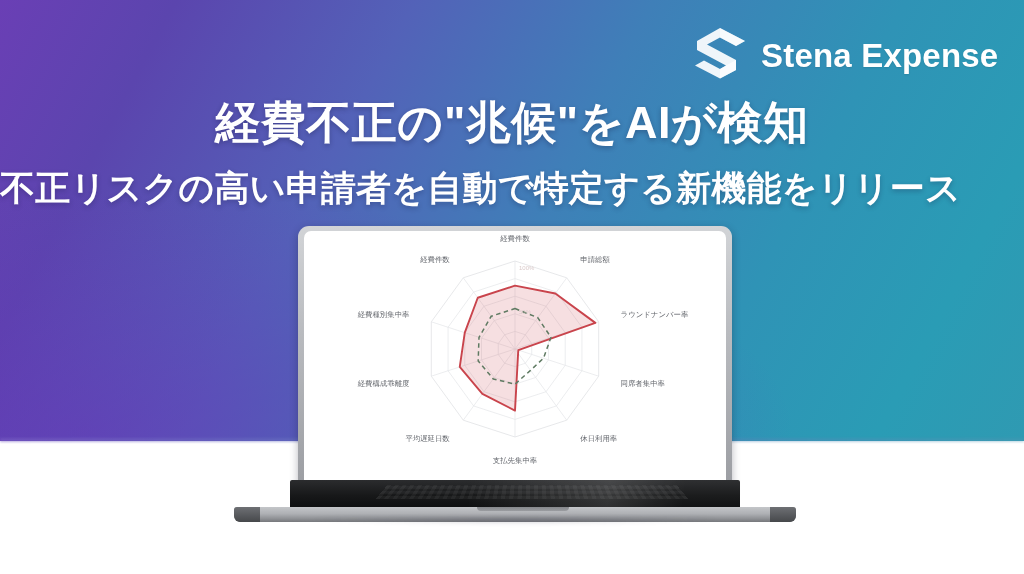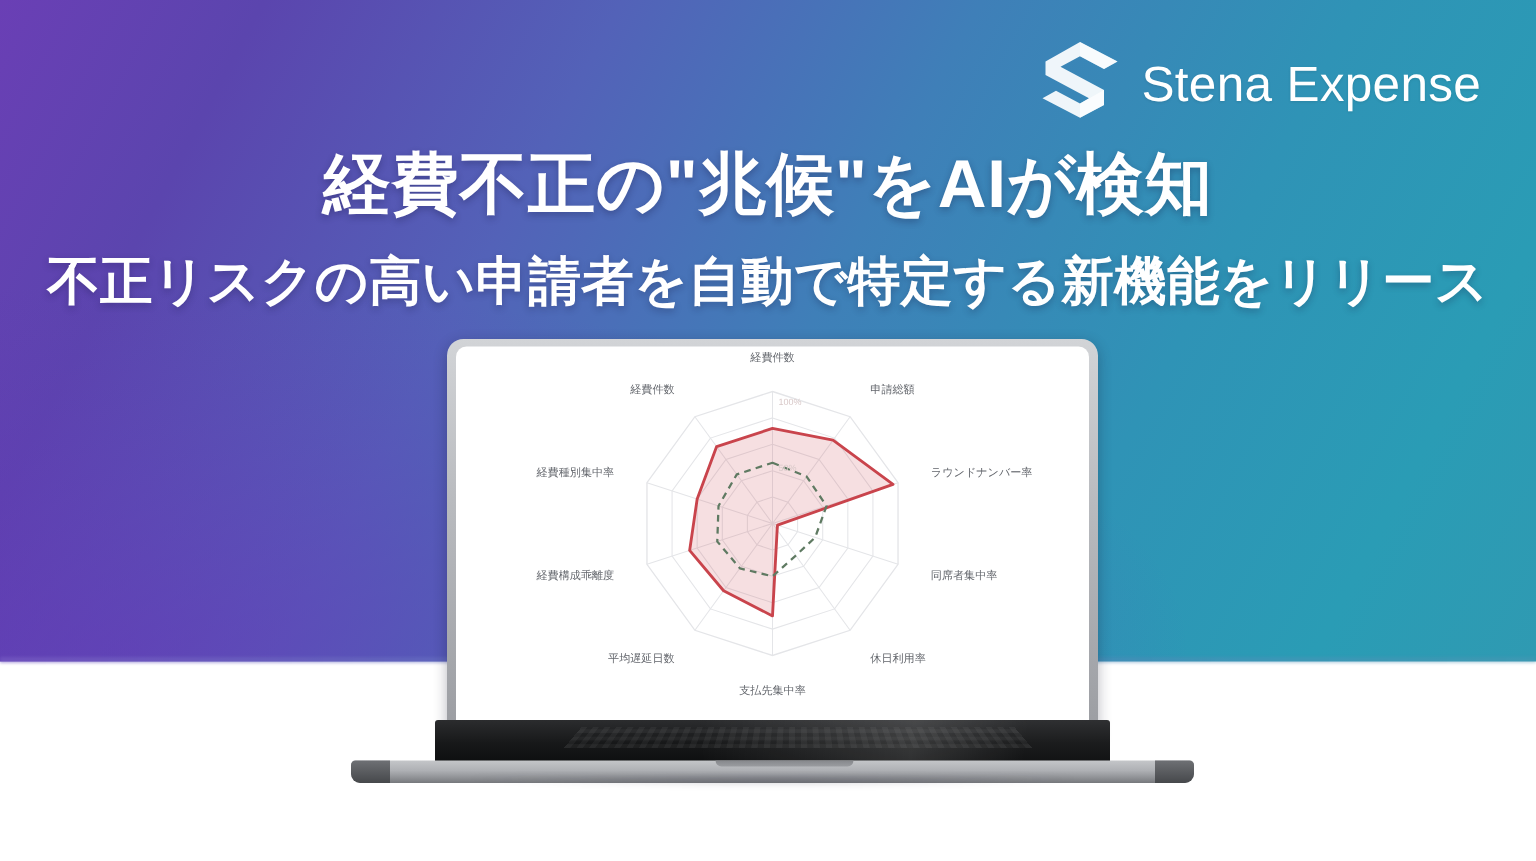--- a/index.html
+++ b/index.html
@@ -31,34 +31,34 @@
   .banner-edge{
     position:absolute;left:0;top:438px;width:1024px;height:4px;
     background:linear-gradient(90deg,rgba(122,96,196,.55),rgba(90,130,190,.45),rgba(80,150,180,.4));
     filter:blur(1px);
   }
 
   
   .logo{position:absolute;left:692px;top:26px;display:flex;align-items:center;gap:13px;}
   .logo-mark{width:56px;height:58px;display:block;}
   .logo-text{
-    font-size:33px;font-weight:400;color:#ffffff;letter-spacing:.2px;
+    font-size:33px;font-weight:700;color:#ffffff;letter-spacing:.2px;
     white-space:nowrap;line-height:1;
     text-shadow:0 1px 2px rgba(0,0,0,.10);
   }
 
   
   .headline{
     position:absolute;left:0;top:97px;width:1024px;text-align:center;
     font-size:45px;font-weight:700;color:#ffffff;letter-spacing:.5px;
     line-height:1.15;white-space:nowrap;
     text-shadow:0 2px 5px rgba(20,20,60,.30);
   }
   .subhead{
-    position:absolute;left:0;top:167px;width:1024px;text-align:center;
+    position:absolute;left:0;top:167px;width:1024px;text-align:left;
     font-size:35px;font-weight:700;color:#ffffff;letter-spacing:.2px;
     line-height:1.2;white-space:nowrap;
     text-shadow:0 2px 5px rgba(20,20,60,.28);
   }
 
   
   .laptop{position:absolute;left:226px;top:226px;width:578px;height:312px;}
   .lid{
     position:absolute;left:72px;top:0;width:434px;height:268px;
     background:linear-gradient(180deg,#d2d4d7 0%,#b9bbbf 40%,#9a9ca1 100%);

